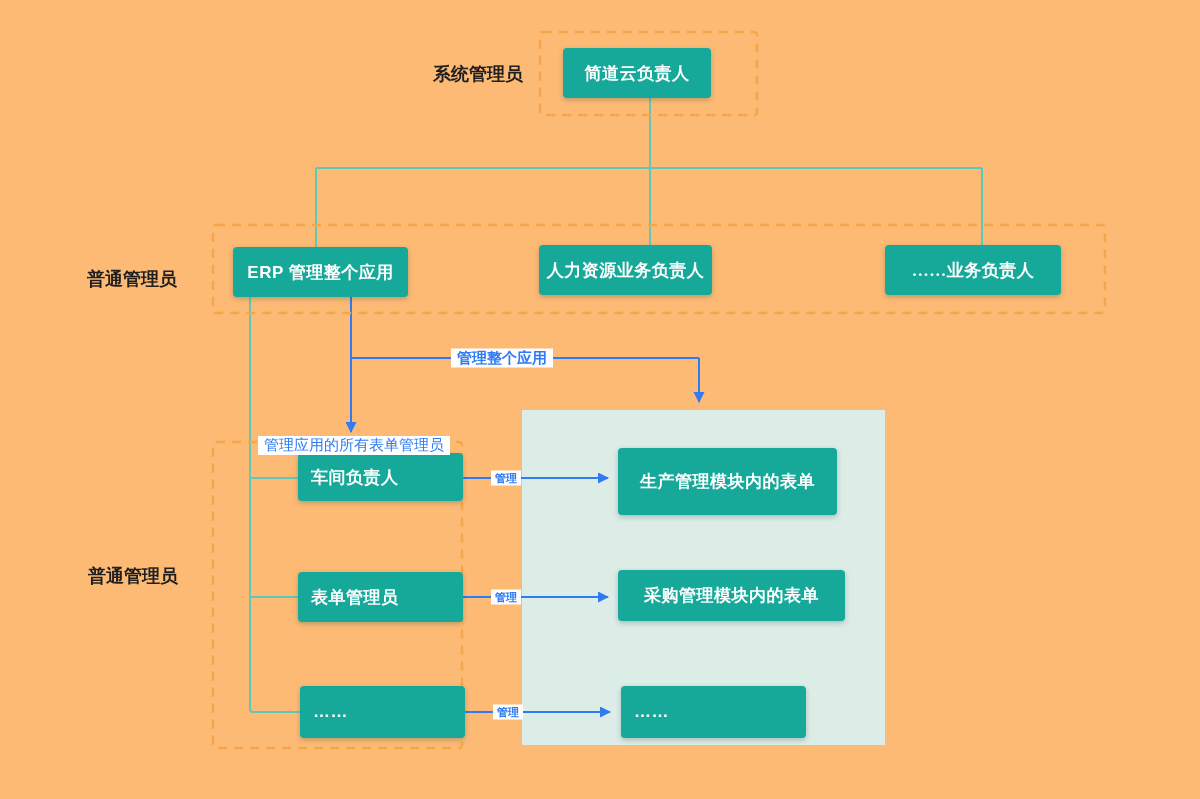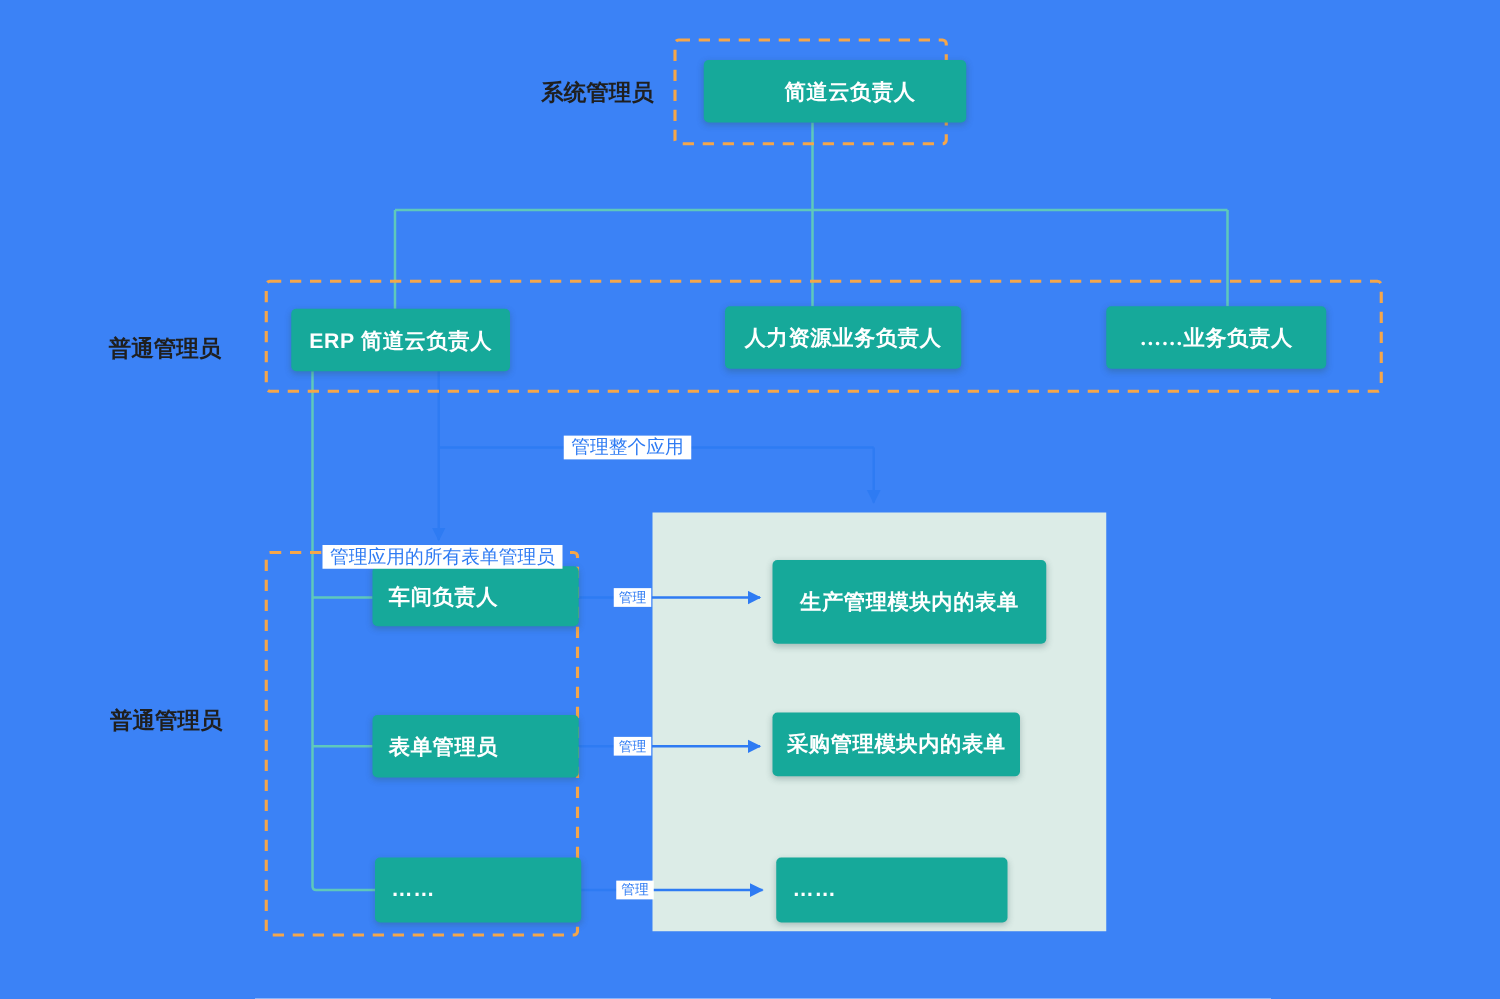--- a/index.html
+++ b/index.html
@@ -1,27 +1,27 @@
 <!DOCTYPE html>
 <html><head>
 <meta charset="utf-8">
 <style>
   html,body{margin:0;padding:0;background:#ffffff;}
   body{font-family:"Liberation Sans","DejaVu Sans",sans-serif;}
-  #stage{position:relative;width:1200px;height:799px;background:#3b82f6;overflow:hidden;}
+  #stage{position:relative;width:1200px;height:799px;background:#fdba74;overflow:hidden;}
   #stage svg.overlay{position:absolute;left:0;top:0;z-index:1;}
   .panel{position:absolute;left:522px;top:410px;width:363px;height:335px;background:#DCECE7;z-index:0;}
   .node{position:absolute;z-index:2;background:#16A99A;color:#ffffff;font-weight:bold;font-size:17px;
         border-radius:4px;display:flex;align-items:center;justify-content:center;
         box-shadow:0 2px 5px rgba(40,80,80,.30);letter-spacing:.5px;white-space:nowrap;}
   .node.left{justify-content:flex-start;padding-left:13px;}
   .side-label{position:absolute;z-index:2;color:#1F1F1F;font-weight:bold;font-size:18px;white-space:nowrap;}
   .edge-label{position:absolute;z-index:2;color:#2E7BF3;background:#ffffff;font-size:15px;
               padding:0 6px;white-space:nowrap;}
-  .edge-label.centered{transform:translate(-50%,-50%);}
+  .edge-label.centered{transform:translate(-50%,-50%);font-weight:bold;}
   .edge-label.small{font-size:11px;padding:0 4px;}
 </style>
 </head>
 <body>
 
 <div id="stage">
 
   <div class="panel"></div>
 
   <svg class="overlay" width="1200" height="799" viewBox="0 0 1200 799">
@@ -55,32 +55,32 @@
       <rect x="540" y="32" width="217" height="83" rx="3"></rect>
       <rect x="213" y="225" width="892" height="88" rx="3"></rect>
       <rect x="213" y="442" width="249" height="306" rx="3"></rect>
     </g>
   </svg>
 
   <div class="side-label" style="left:433px;top:62px;">系统管理员</div>
   <div class="side-label" style="left:87px;top:267px;">普通管理员</div>
   <div class="side-label" style="left:88px;top:564px;">普通管理员</div>
 
-  <div class="node" style="left:563px;top:48px;width:186px;height:50px;padding-left:24px;">简道云负责人</div>
+  <div class="node" style="left:563px;top:48px;width:148px;height:50px;">简道云负责人</div>
 
-  <div class="node" style="left:233px;top:247px;width:175px;height:50px;">ERP 简道云负责人</div>
-  <div class="node" style="left:580px;top:245px;width:189px;height:50px;font-family:Liberation Mono, monospace;">人力资源业务负责人</div>
+  <div class="node" style="left:233px;top:247px;width:175px;height:50px;">ERP 管理整个应用</div>
+  <div class="node" style="left:539px;top:245px;width:173px;height:50px;font-family:Liberation Mono, monospace;">人力资源业务负责人</div>
   <div class="node" style="left:885px;top:245px;width:176px;height:50px;font-family:Liberation Serif, serif;">……业务负责人</div>
 
   <div class="node left" style="left:298px;top:453px;width:152px;height:48px;">车间负责人</div>
   <div class="node left" style="left:298px;top:572px;width:152px;height:50px;">表单管理员</div>
   <div class="node left" style="left:300px;top:686px;width:152px;height:52px;">……</div>
 
   <div class="node" style="left:618px;top:448px;width:219px;height:67px;">生产管理模块内的表单</div>
-  <div class="node" style="left:618px;top:570px;width:198px;height:51px;">采购管理模块内的表单</div>
+  <div class="node" style="left:618px;top:570px;width:227px;height:51px;">采购管理模块内的表单</div>
   <div class="node left" style="left:621px;top:686px;width:172px;height:52px;">……</div>
 
   <div class="edge-label centered" style="left:502px;top:358px;">管理整个应用</div>
   <div class="edge-label" style="left:258px;top:402px;margin-top:34px;">管理应用的所有表单管理员</div>
   <div class="edge-label centered small" style="left:506px;top:478px;">管理</div>
   <div class="edge-label centered small" style="left:506px;top:597px;">管理</div>
   <div class="edge-label centered small" style="left:508px;top:712px;">管理</div>
 
 </div>
 

